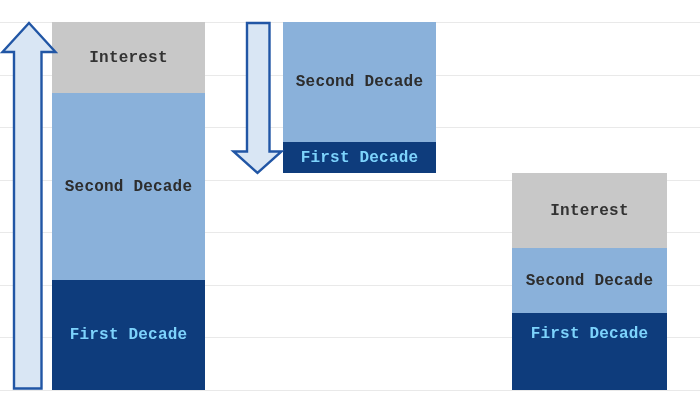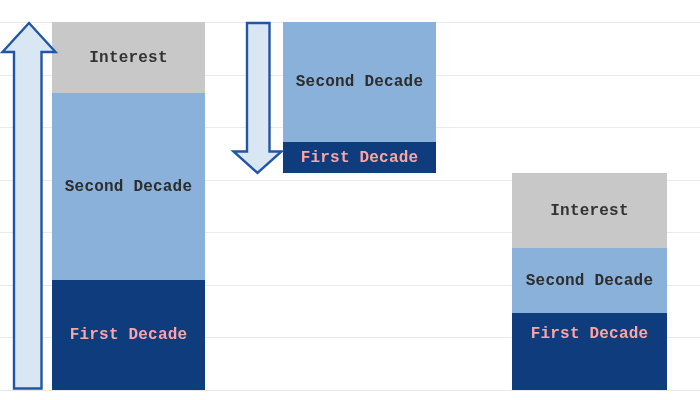--- a/index.html
+++ b/index.html
@@ -9,21 +9,21 @@
   }
   .gl{position:absolute;left:0;width:700px;height:1px;background:#e9e9e9;}
   .bar{position:absolute;display:flex;flex-direction:column;}
   .seg{
     display:flex;align-items:center;justify-content:center;
     font-weight:700;font-size:16px;line-height:1;letter-spacing:.2px;
     box-sizing:border-box;
   }
   .seg-interest{background:#c8c8c8;color:#333333;}
   .seg-second{background:#8ab1da;color:#2d2d2d;text-align:center;}
-  .seg-first{background:#0e3c7c;color:#fca5a5;}
+  .seg-first{background:#0e3c7c;color:#7dd3fc;}
   .seg.top-align{align-items:flex-start;padding-top:13px;}
   #bar-left{left:52px;top:22px;width:153px;}
   #bar-mid{left:283px;top:22px;width:153px;}
   #bar-right{left:512px;top:173px;width:155px;}
   .arrow-layer{position:absolute;left:0;top:0;pointer-events:none;}
 </style>
 </head>
 <body>
 
 <div class="stage">

